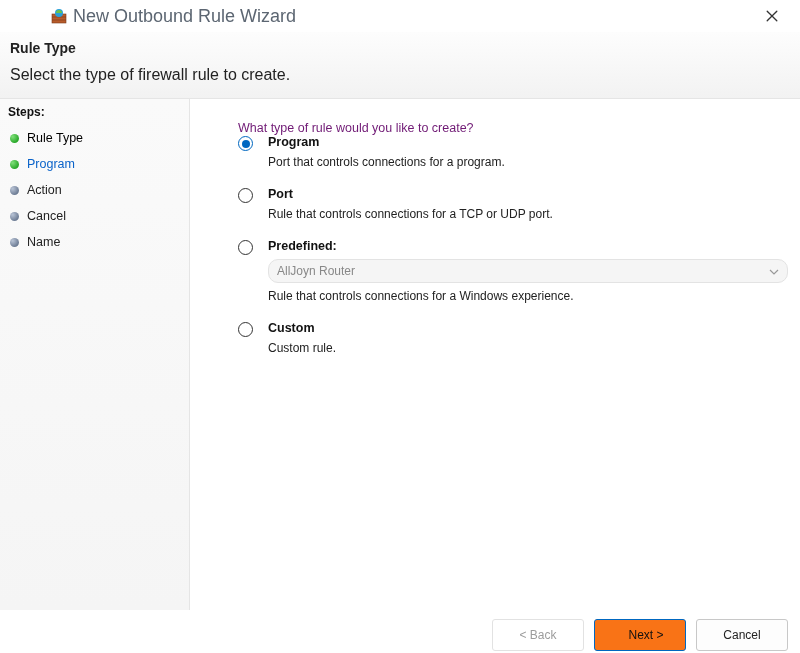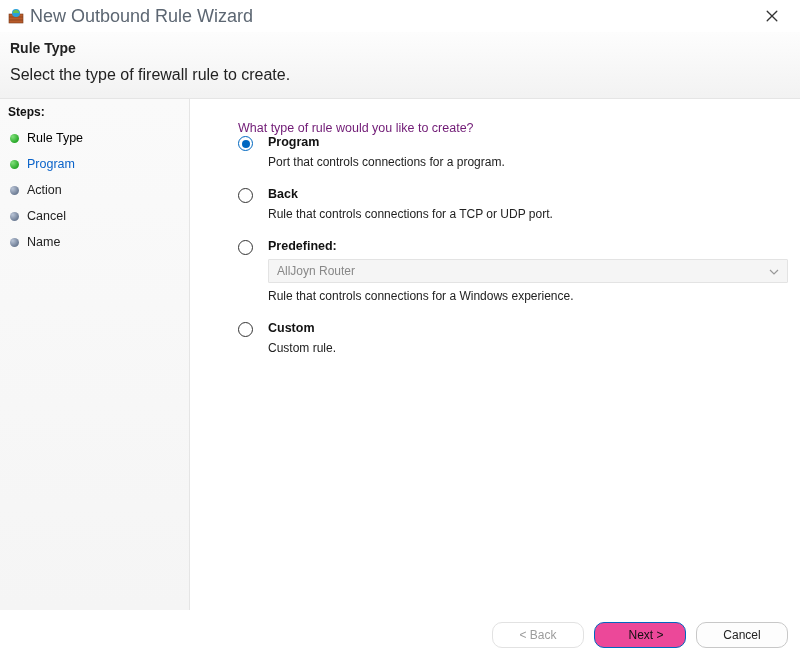--- a/index.html
+++ b/index.html
@@ -12,20 +12,21 @@
     color: #000;
     overflow: hidden;
   }
   .title-bar {
     height: 32px;
     display: flex;
     align-items: center;
     padding: 0 8px;
     background: #ffffff;
     color: #555b63;
+    margin-left: 43px;
   }
   .title-bar .app-icon {
     width: 16px; height: 16px;
     margin-right: 6px;
     display: inline-flex;
     align-items: center; justify-content: center;
   }
   .title-bar .title-text {
     font-size: 18px;
     font-weight: 400;
@@ -146,21 +147,21 @@
   .option-desc {
     font-size: 12px;
     color: #222;
   }
   .predef-select {
     display: flex;
     align-items: center;
     justify-content: space-between;
     background: #f5f5f5;
     border: 1px solid #e3e3e3;
-    border-radius: 1px;
+    border-radius: 10px;
     height: 24px;
     margin: 6px 0 6px 0;
     padding: 0 8px;
     color: #888;
     font-size: 12px;
     width: 520px;
     max-width: 100%;
     cursor: default;
   }
   .predef-select .chev {
@@ -171,41 +172,41 @@
     height: 50px;
     display: flex;
     align-items: center;
     justify-content: flex-end;
     gap: 10px;
     padding: 0 12px;
     background: #ffffff;
   }
   .btn {
     min-width: 92px;
-    height: 26px;
+    height: 32px;
     border: 1px solid #c8c8c8;
     background: #fdfdfd;
-    border-radius: 10px;
+    border-radius: 3px;
     font-size: 12px;
     color: #222;
     display: inline-flex;
     align-items: center; justify-content: center;
     cursor: pointer;
     padding: 0 12px;
   }
   .btn.disabled {
     color: #9c9c9c;
     border-color: #e2e2e2;
     background: #fff;
     cursor: default;
   }
   .btn.primary {
     border: 1.5px solid #0067c0;
     color: #111;
-    background: #ec4899;
+    background: #f97316;
     padding-left: 24px;
   }
 </style>
 </head>
 <body>
 
 <div class="title-bar">
   <span class="app-icon">
     <svg viewBox="0 0 16 16">
       <rect x="1" y="6" width="14" height="9" fill="#b85c2b"></rect>
@@ -269,21 +270,21 @@
           <div class="option-label">Program</div>
           <div class="option-desc">Port that controls connections for a program.</div>
         </div>
       </div>
 
       <div class="option-row">
         <span class="radio-wrap">
             <span class="radio-outer"></span>
           </span>
         <div class="option-body">
-          <div class="option-label">Back</div>
+          <div class="option-label">Port</div>
           <div class="option-desc">Rule that controls connections for a TCP or UDP port.</div>
         </div>
       </div>
 
       <div class="option-row">
         <span class="radio-wrap">
             <span class="radio-outer"></span>
           </span>
         <div class="option-body">
           <div class="option-label">Predefined:</div>

